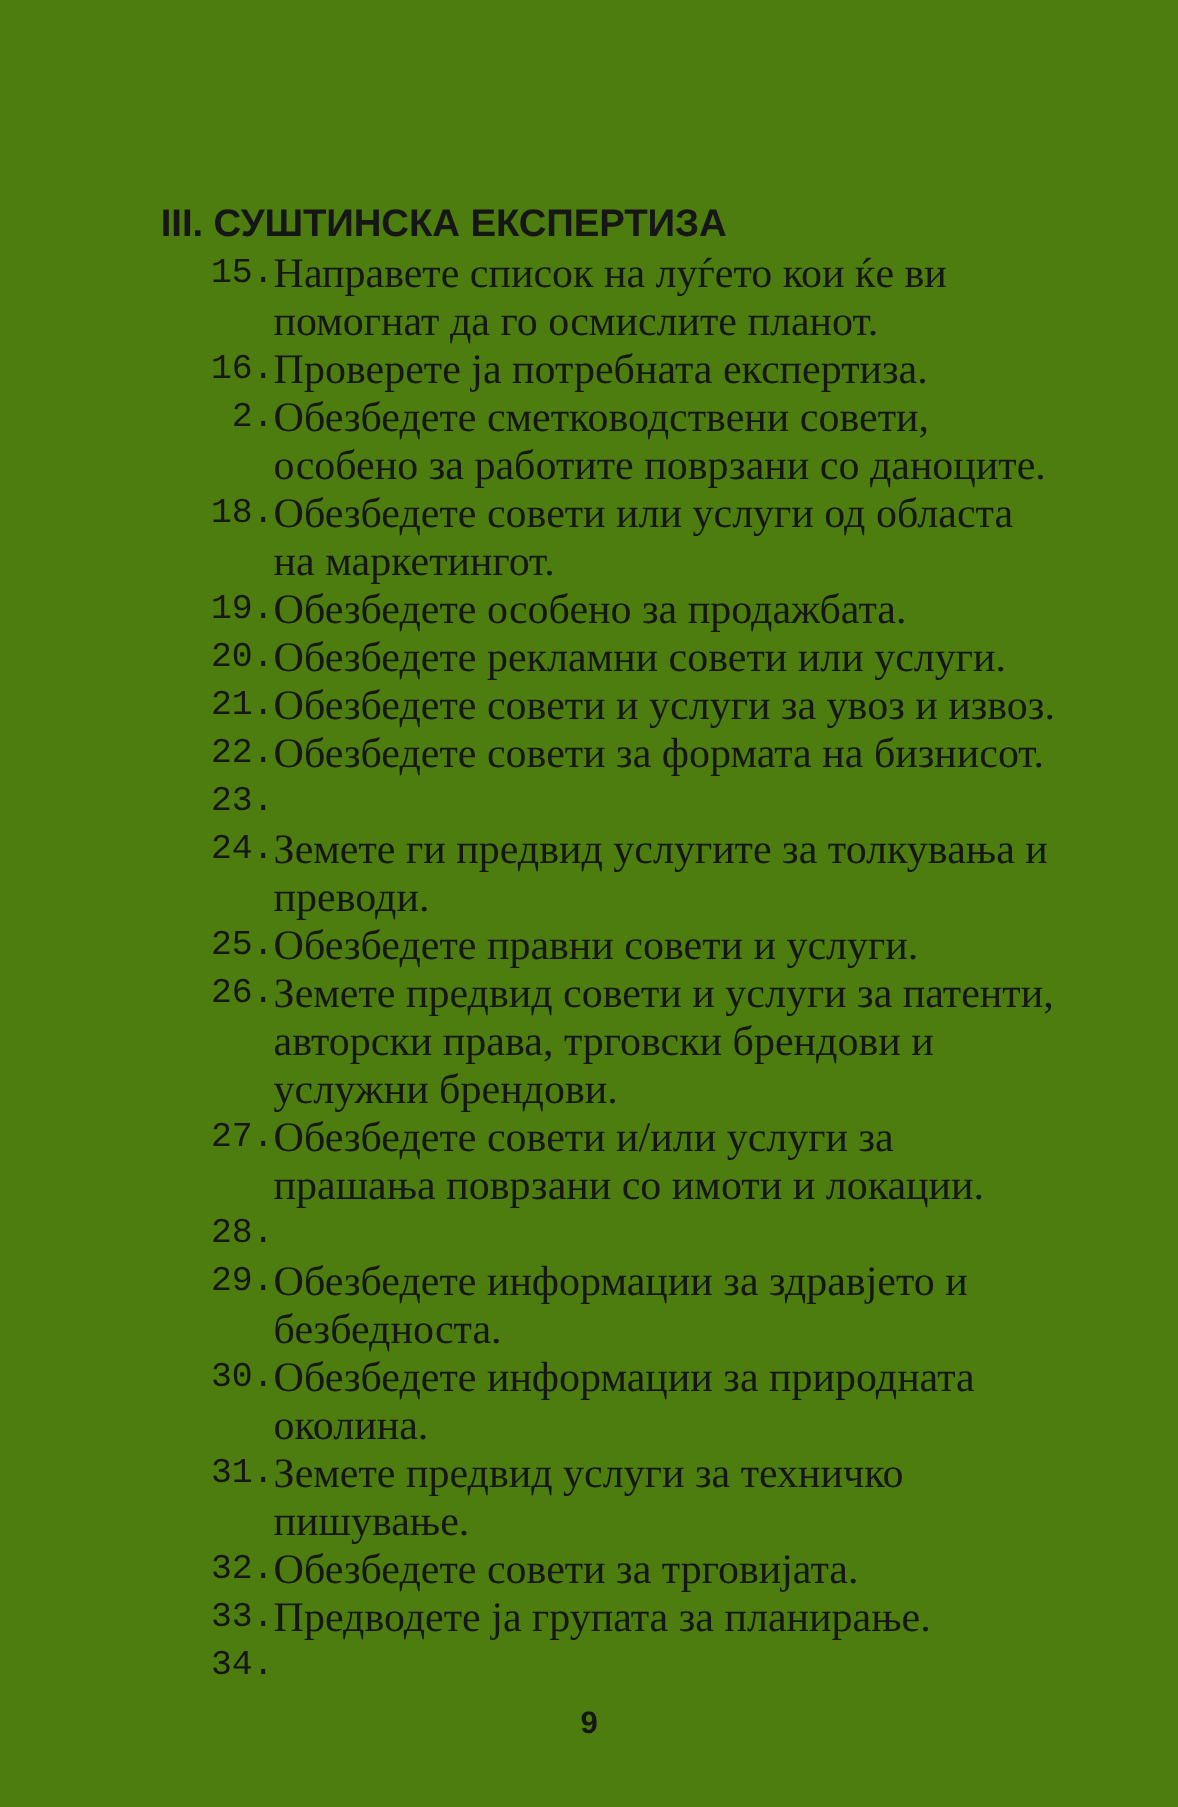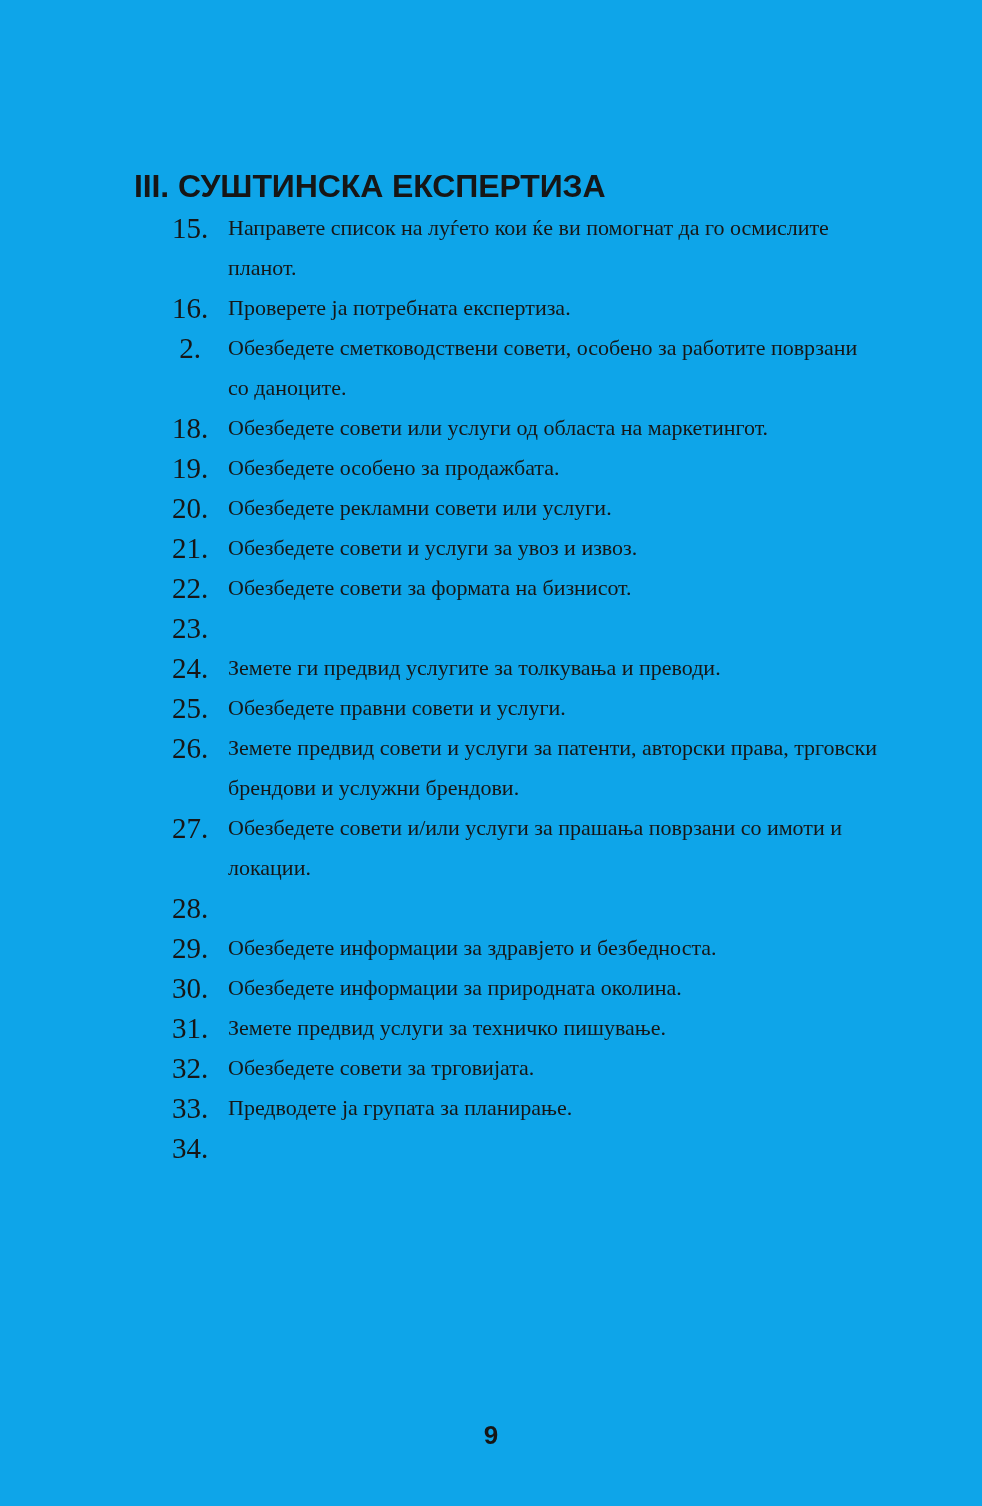--- a/index.html
+++ b/index.html
@@ -18,21 +18,21 @@
     color: #161616;
     -webkit-font-smoothing: antialiased;
   }
 
   .page {
     position: absolute;
     left: 0;
     top: 0;
     width: 982px;
     height: 1506px;
-    background: #0ea5e9;
+    background: #4d7c0f;
     box-sizing: border-box;
   }
 
   
   .section-title {
     position: absolute;
     left: 134px;
     top: 146px;
     width: 760px;
     font-family: "Liberation Sans", "DejaVu Sans", sans-serif;
@@ -60,27 +60,28 @@
     align-items: flex-start;
     margin: 0;
     padding: 0;
   }
 
   .item-number {
     flex: 0 0 auto;
     width: 76px;
     font-size: 29px;
     line-height: 40px;
-    text-align: center;
+    text-align: right;
     white-space: nowrap;
+    font-family: Liberation Mono, monospace;
   }
 
   .item-text {
     flex: 1 1 auto;
-    font-size: 22px;
+    font-size: 35px;
     line-height: 40px;
     text-align: left;
     hyphens: none;
   }
 
   
   .page-number {
     position: absolute;
     left: 0;
     top: 1420px;

